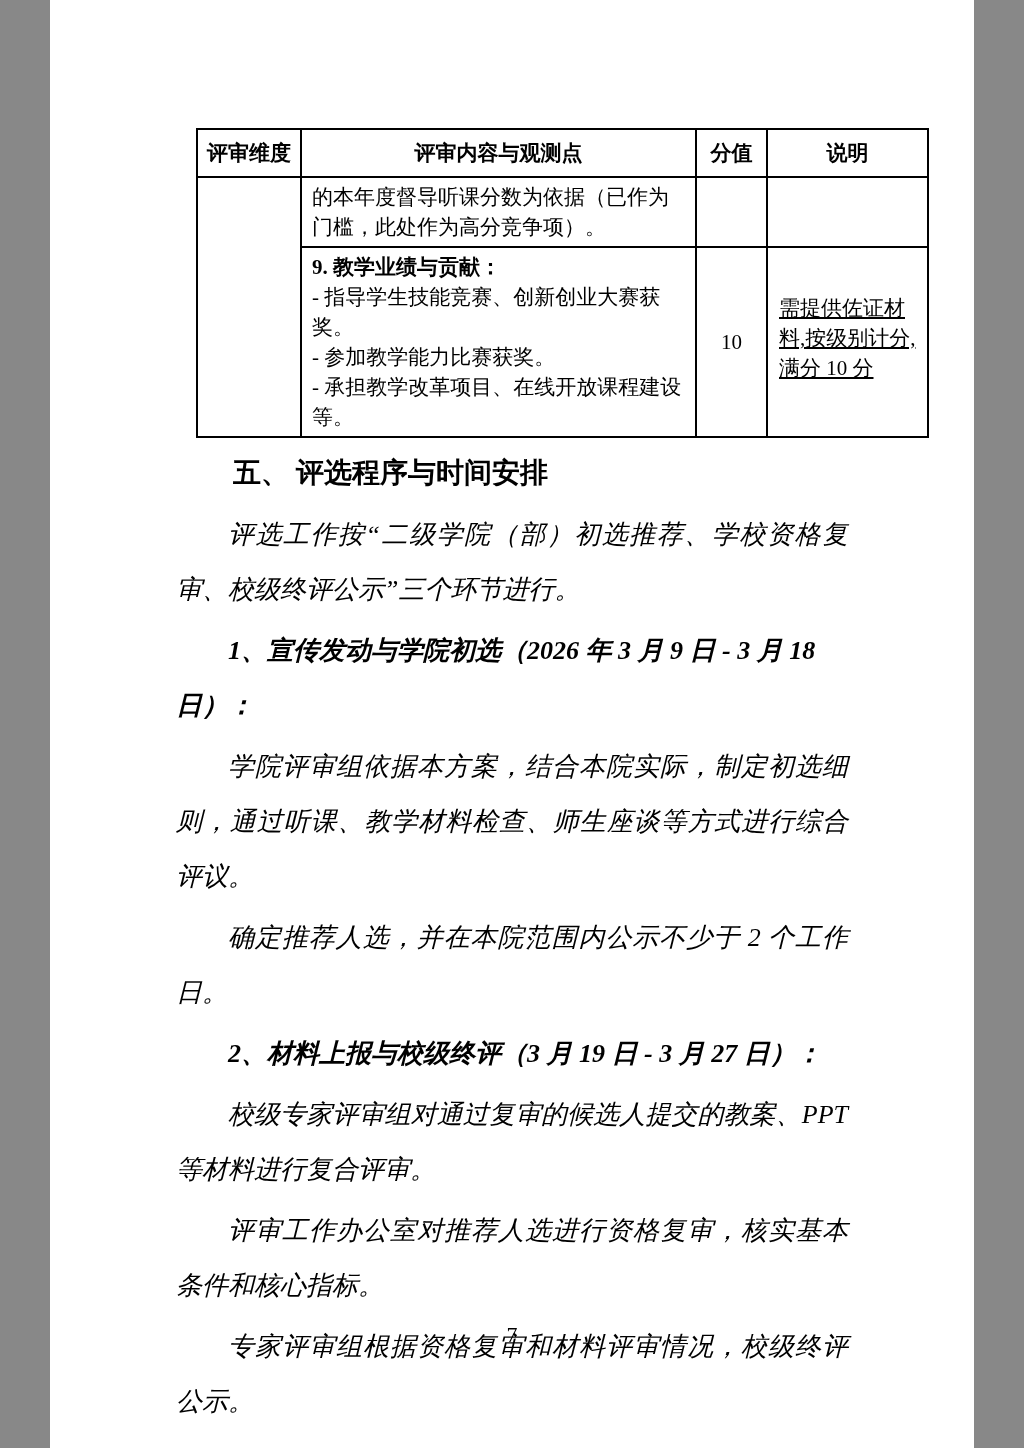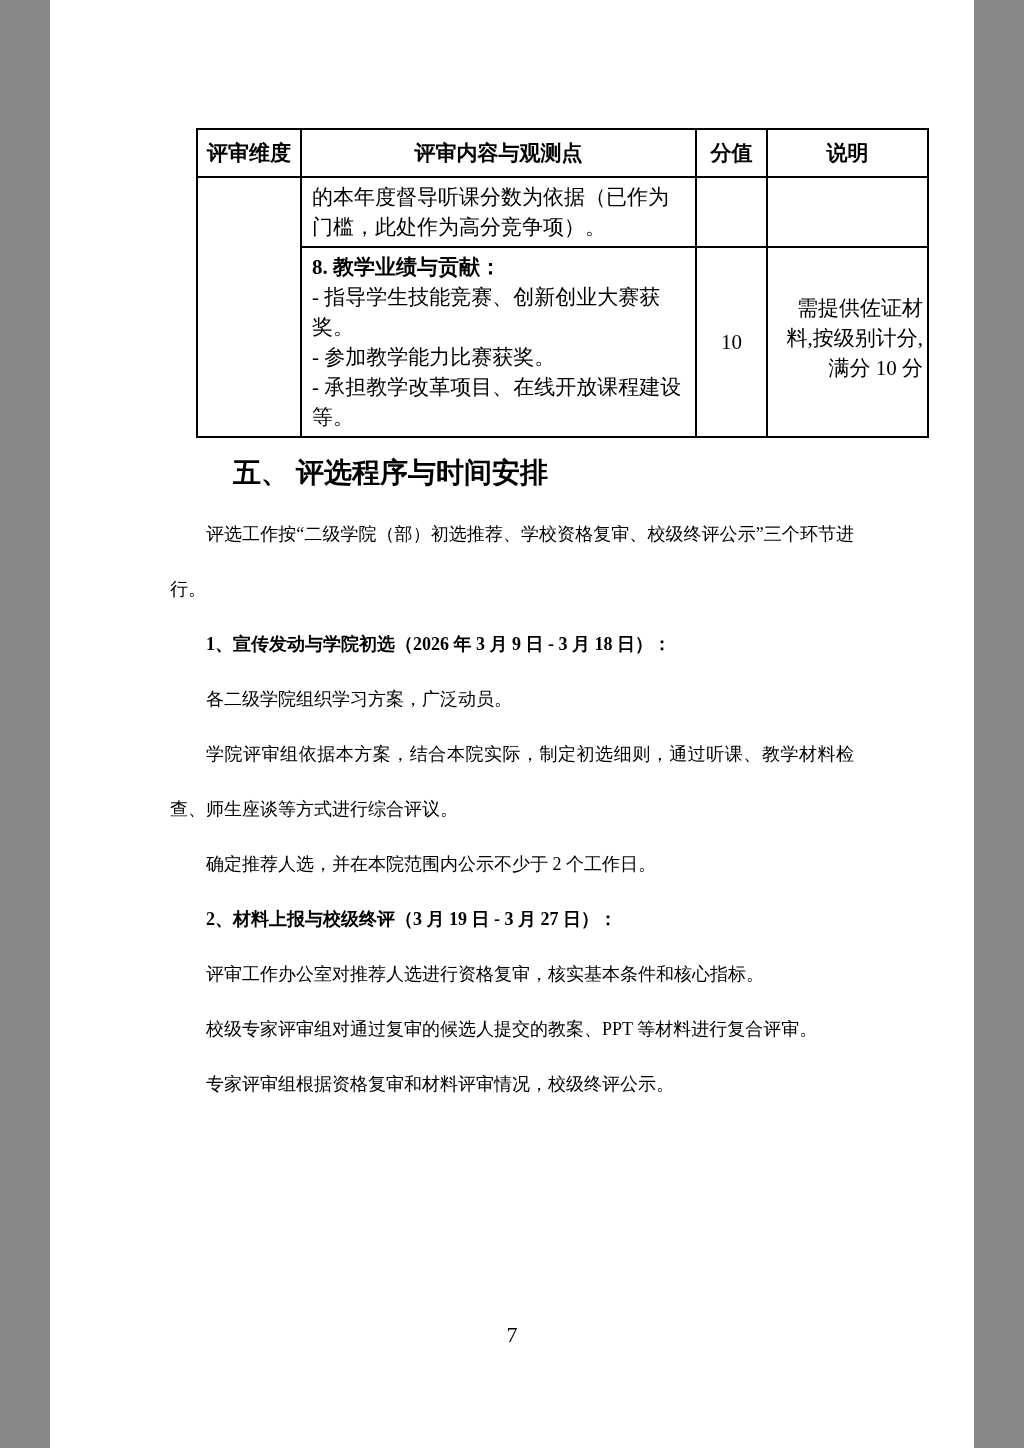--- a/index.html
+++ b/index.html
@@ -41,41 +41,43 @@
   }
   .score-table td.cell-content {
     text-align: left;
     padding: 4px 6px 4px 10px;
   }
   .score-table td.cell-score {
     text-align: center;
     padding: 2px 8px;
   }
   .score-table td.cell-note {
-    text-align: right;
+    text-align: left;
     padding: 4px 4px 12px 11px;
+    text-decoration: underline;
   }
   .score-table td.cell-dim { padding: 2px 4px; }
   .cell-title { font-weight: bold; }
   
   .sec-heading {
     margin: 7px;
     font-size: 28px;
     font-weight: bold;
     line-height: 55px;
     text-indent: 2em;
     white-space: pre-wrap;
   }
   p.para {
-    margin: 0;
-    font-size: 18px;
+    margin: 6px;
+    font-size: 26px;
     line-height: 55px;
     text-indent: 2em;
     text-align: justify;
     white-space: pre-wrap;
+    font-style: italic;
   }
   p.para.bold { font-weight: bold; text-align: left; }
   .page-number {
     position: absolute;
     left: 0;
     right: 0;
     top: 1322px;
     text-align: center;
     font-size: 22px;
   }
@@ -102,38 +104,37 @@
     </thead>
     <tbody>
       <tr>
         <td class="cell-dim" rowspan="2"></td>
         <td class="cell-content">的本年度督导听课分数为依据（已作为门槛，此处作为高分竞争项）。</td>
         <td class="cell-score"></td>
         <td class="cell-note"></td>
       </tr>
       <tr>
         <td class="cell-content">
-          <div class="cell-title">8. 教学业绩与贡献：</div>
+          <div class="cell-title">9. 教学业绩与贡献：</div>
           <div>- 指导学生技能竞赛、创新创业大赛获奖。</div>
           <div>- 参加教学能力比赛获奖。</div>
           <div>- 承担教学改革项目、在线开放课程建设等。</div>
         </td>
         <td class="cell-score">10</td>
         <td class="cell-note">需提供佐证材料,按级别计分,满分 10 分</td>
       </tr>
     </tbody>
   </table>
 
   <h2 class="sec-heading">五、 评选程序与时间安排</h2>
 
   <p class="para">评选工作按“二级学院（部）初选推荐、学校资格复审、校级终评公示”三个环节进行。</p>
   <p class="para bold">1、宣传发动与学院初选（2026 年 3 月 9 日 - 3 月 18 日）：</p>
-  <p class="para">各二级学院组织学习方案，广泛动员。</p>
   <p class="para">学院评审组依据本方案，结合本院实际，制定初选细则，通过听课、教学材料检查、师生座谈等方式进行综合评议。</p>
   <p class="para">确定推荐人选，并在本院范围内公示不少于 2 个工作日。</p>
   <p class="para bold">2、材料上报与校级终评（3 月 19 日 - 3 月 27 日）：</p>
+  <p class="para">校级专家评审组对通过复审的候选人提交的教案、PPT 等材料进行复合评审。</p>
   <p class="para">评审工作办公室对推荐人选进行资格复审，核实基本条件和核心指标。</p>
-  <p class="para">校级专家评审组对通过复审的候选人提交的教案、PPT 等材料进行复合评审。</p>
   <p class="para">专家评审组根据资格复审和材料评审情况，校级终评公示。</p>
 
   <div class="page-number">7</div>
 
 </div>
 
 </body></html>

